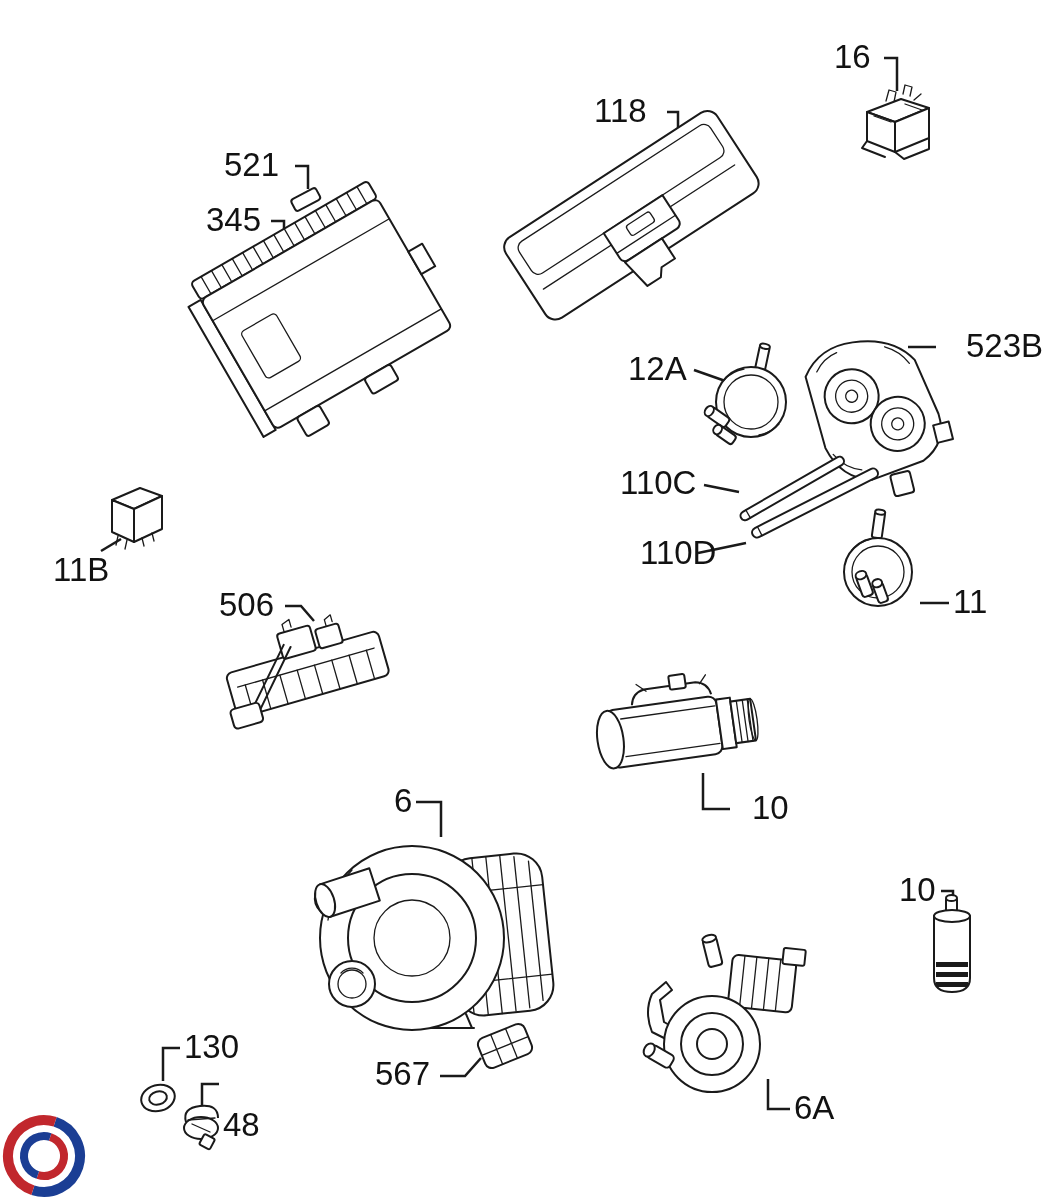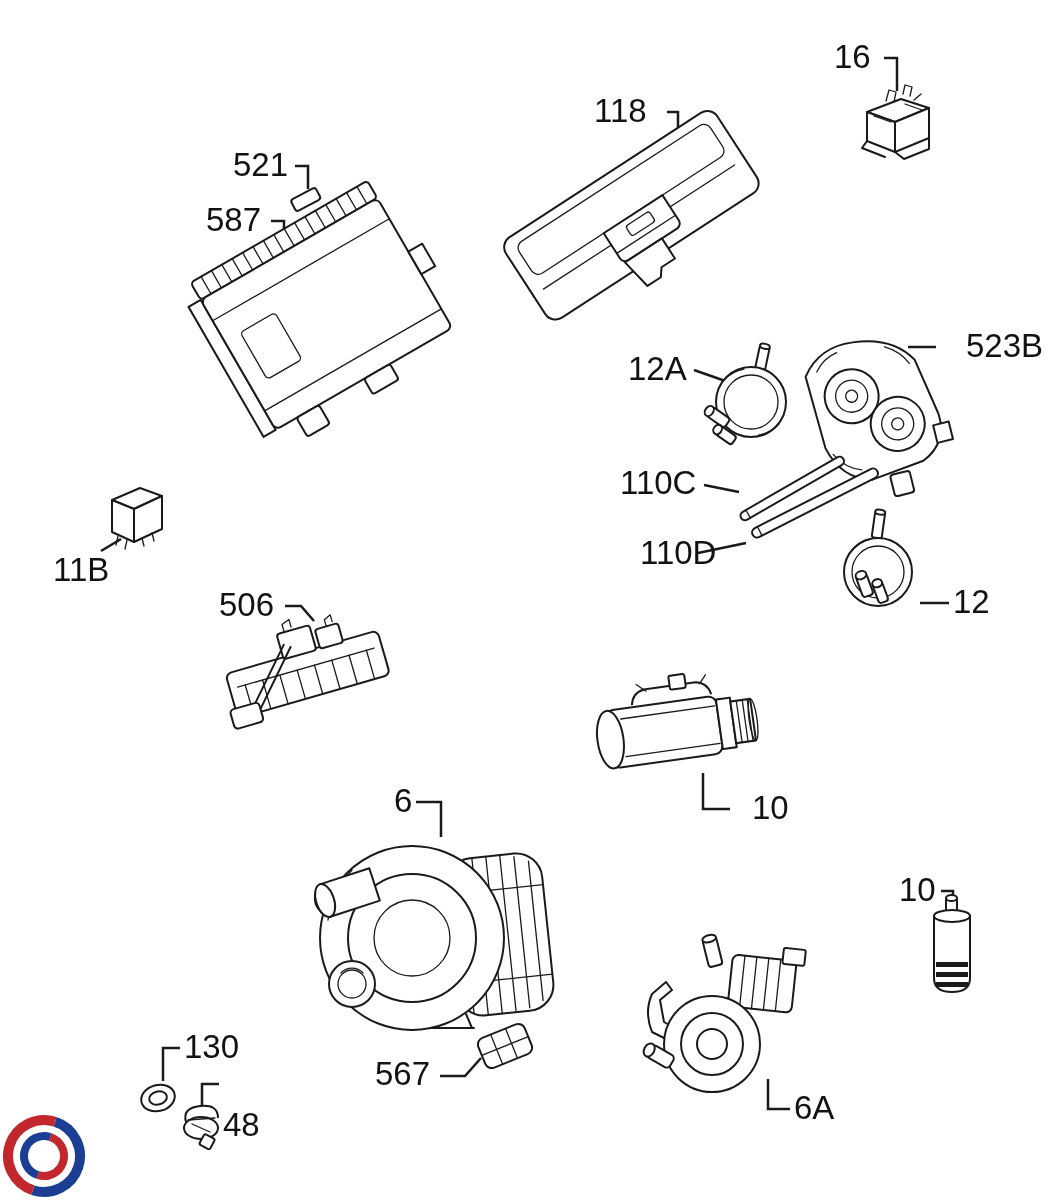--- a/index.html
+++ b/index.html
@@ -254,29 +254,29 @@
       <path class="logo-blue" stroke-width="10" d="M44,1120 A36,36 0 0 1 44,1192"></path>
       <path class="logo-red" stroke-width="10" d="M44,1192 A36,36 0 0 1 44,1120"></path>
       <path class="logo-red" stroke-width="8" d="M44,1136 A20,20 0 0 1 44,1176"></path>
       <path class="logo-blue" stroke-width="8" d="M44,1176 A20,20 0 0 1 44,1136"></path>
     </g>
 
   </svg>
 
   <div class="label" style="left:834px;top:40px">16</div>
   <div class="label" style="left:594px;top:94px">118</div>
-  <div class="label" style="left:233px;top:148px">521</div>
-  <div class="label" style="left:206px;top:203px">587</div>
+  <div class="label" style="left:224px;top:148px">521</div>
+  <div class="label" style="left:206px;top:203px">345</div>
   <div class="label" style="left:628px;top:352px">12A</div>
   <div class="label" style="left:966px;top:329px">523B</div>
   <div class="label" style="left:620px;top:466px">110C</div>
   <div class="label" style="left:640px;top:536px">110D</div>
   <div class="label" style="left:53px;top:553px">11B</div>
   <div class="label" style="left:219px;top:588px">506</div>
-  <div class="label" style="left:953px;top:585px">12</div>
+  <div class="label" style="left:953px;top:585px">11</div>
   <div class="label" style="left:752px;top:791px">10</div>
   <div class="label" style="left:394px;top:784px">6</div>
   <div class="label" style="left:899px;top:873px">10</div>
   <div class="label" style="left:184px;top:1030px">130</div>
   <div class="label" style="left:223px;top:1108px">48</div>
   <div class="label" style="left:375px;top:1057px">567</div>
   <div class="label" style="left:794px;top:1091px">6A</div>
 
 </div>
 

